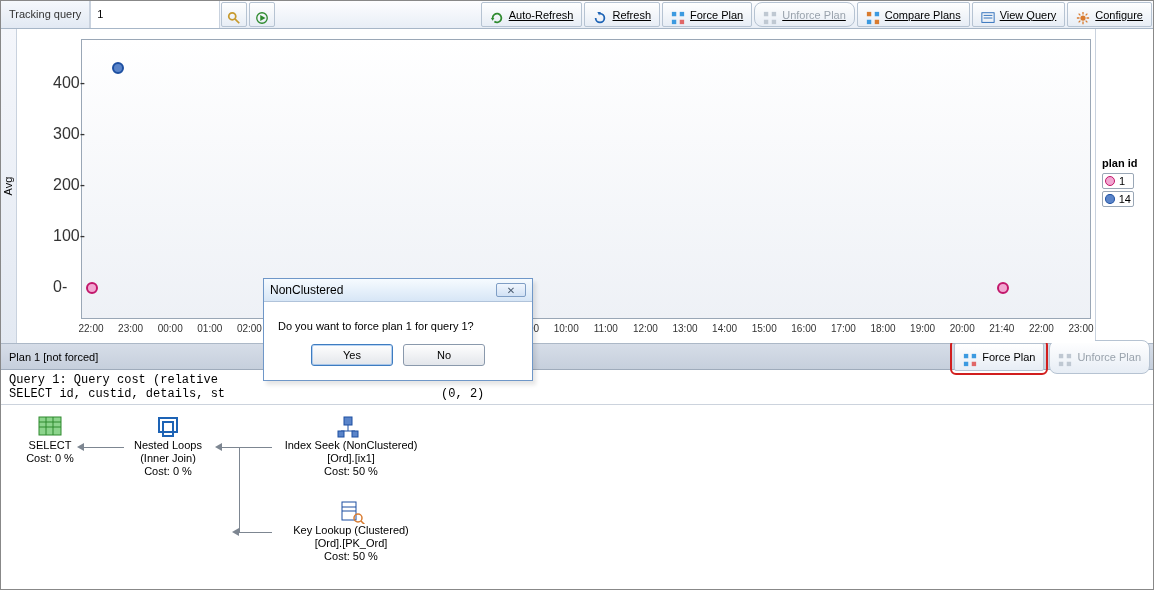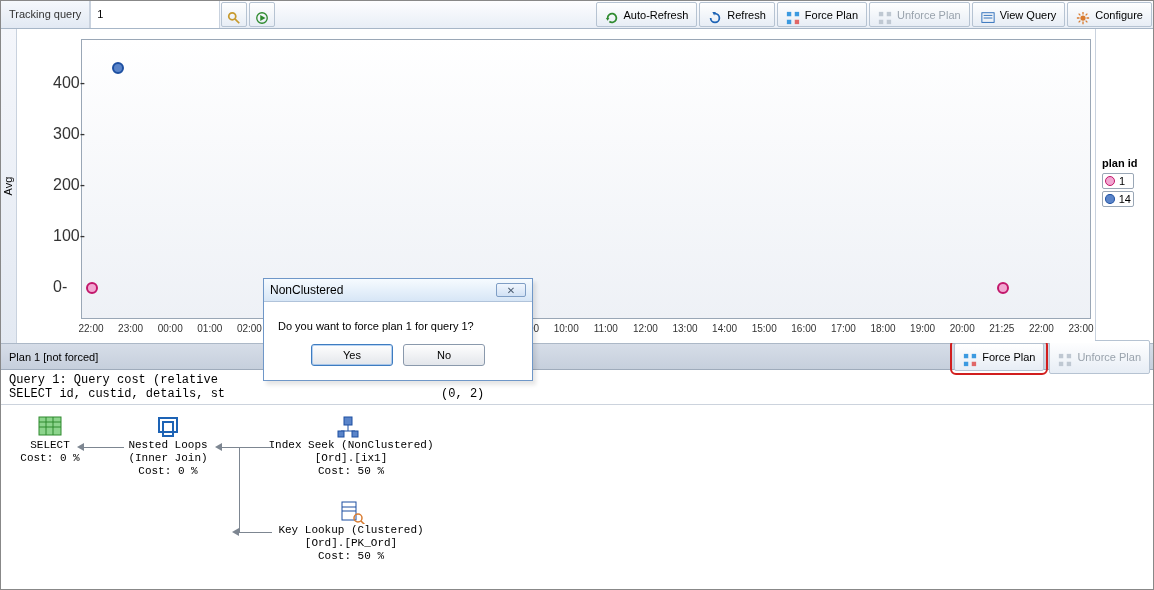--- a/index.html
+++ b/index.html
@@ -41,23 +41,23 @@
     display:flex; align-items:center; gap:5px;
     padding: 0 8px;
     line-height: 26px;
     border: 1px solid #b6c3d2;
     border-radius: 2px;
     margin: 1px 1px;
     background: linear-gradient(#ffffff,#e7edf5);
     cursor: pointer;
     white-space: nowrap;
   }
-  .tbtn.disabled { color:#9aa3ad; }
+  .tbtn.disabled { color:#9aa3ad;border-radius:8px; }
   .tbtn.iconOnly { padding:0; width:26px; justify-content:center; }
-  .toolbar-right { display:flex; margin-left:auto; }
+  .toolbar-right { display:flex; margin-left:auto;text-decoration:underline; }
   .icon-sm { width:14px; height:14px; display:inline-block; }
 
   .chart-zone{
     display:flex;
     height: 315px;
     border-bottom:1px solid #acb8c7;
   }
   .avg-gutter{
     width:16px; background:linear-gradient(#f4f6fb,#e3e9f2);
     border-right:1px solid #c9d2de;
@@ -107,21 +107,21 @@
   .qtext{
     font-family:"Courier New",monospace; font-size:12px;
     padding:3px 8px; line-height:14px; border-bottom:1px solid #ccd3dd;
     white-space:pre;
   }
   .plan-canvas{
     position:relative; height:176px; background:#fff;
   }
   .node{
     position:absolute; text-align:center;
-    font-family:Liberation Mono, monospace; font-size:11px; line-height:13px;
+    font-family:Liberation Sans, sans-serif; font-size:11px; line-height:13px;
   }
   .node .nicon{ width:30px; height:24px; margin:0 auto; display:block;}
   .edge{ position:absolute; background:#7d8691; }
   .edge.h{ height:1px;}
   .edge.v{ width:1px;}
   .arrow-left{
     position:absolute; width:0;height:0;
     border-top:4px solid transparent; border-bottom:4px solid transparent;
     border-right:7px solid #7d8691;
   }
@@ -210,20 +210,31 @@
     <div class="tbtn disabled">
       <span class="icon-sm">
         <svg viewBox="0 0 16 16">
             <rect x="1" y="1" width="5" height="5" fill="#bfc8d2"></rect>
             <rect x="10" y="1" width="5" height="5" fill="#bfc8d2"></rect>
             <rect x="1" y="10" width="5" height="5" fill="#bfc8d2"></rect>
             <rect x="10" y="10" width="5" height="5" fill="#bfc8d2"></rect>
           </svg>
       </span>
       <span>Unforce Plan</span>
+    </div>
+    <div class="tbtn">
+      <span class="icon-sm">
+        <svg viewBox="0 0 16 16">
+            <rect x="1" y="1" width="5" height="5" fill="#d97b2f"></rect>
+            <rect x="10" y="1" width="5" height="5" fill="#3c9ae0"></rect>
+            <rect x="1" y="10" width="5" height="5" fill="#3c9ae0"></rect>
+            <rect x="10" y="10" width="5" height="5" fill="#d97b2f"></rect>
+          </svg>
+      </span>
+      <span>Compare Plans</span>
     </div>
     <div class="tbtn">
       <span class="icon-sm">
         <svg viewBox="0 0 16 16">
             <rect x="1" y="2" width="14" height="11" fill="none" stroke="#1d63b5"></rect>
             <line x1="3" y1="5" x2="13" y2="5" stroke="#1d63b5"></line>
             <line x1="3" y1="8" x2="13" y2="8" stroke="#1d63b5"></line>
           </svg>
       </span>
       <span>View Query</span>
@@ -271,21 +282,21 @@
       <div class="xtick" style="left: 588.8px; top: 294px;">11:00</div>
       <div class="xtick" style="left: 628.4px; top: 294px;">12:00</div>
       <div class="xtick" style="left: 668px; top: 294px;">13:00</div>
       <div class="xtick" style="left: 707.6px; top: 294px;">14:00</div>
       <div class="xtick" style="left: 747.2px; top: 294px;">15:00</div>
       <div class="xtick" style="left: 786.8px; top: 294px;">16:00</div>
       <div class="xtick" style="left: 826.4px; top: 294px;">17:00</div>
       <div class="xtick" style="left: 866px; top: 294px;">18:00</div>
       <div class="xtick" style="left: 905.6px; top: 294px;">19:00</div>
       <div class="xtick" style="left: 945.2px; top: 294px;">20:00</div>
-      <div class="xtick" style="left: 984.8px; top: 294px;">21:25</div>
+      <div class="xtick" style="left: 984.8px; top: 294px;">21:40</div>
       <div class="xtick" style="left: 1024.4px; top: 294px;">22:00</div>
       <div class="xtick" style="left: 1064px; top: 294px;">23:00</div>
     </div>
   <div class="legend">
     <div style="height:120px"></div>
     <div class="title">plan id</div>
     <div class="legend-item">
       <span class="swatch pink"></span>
       <span>1</span>
     </div>

